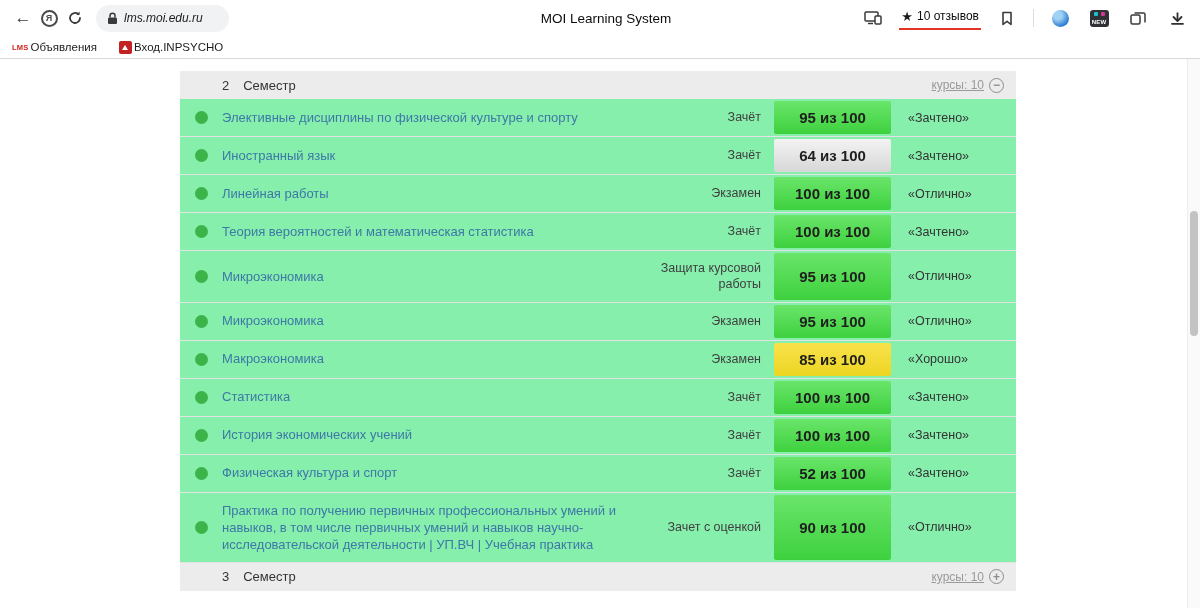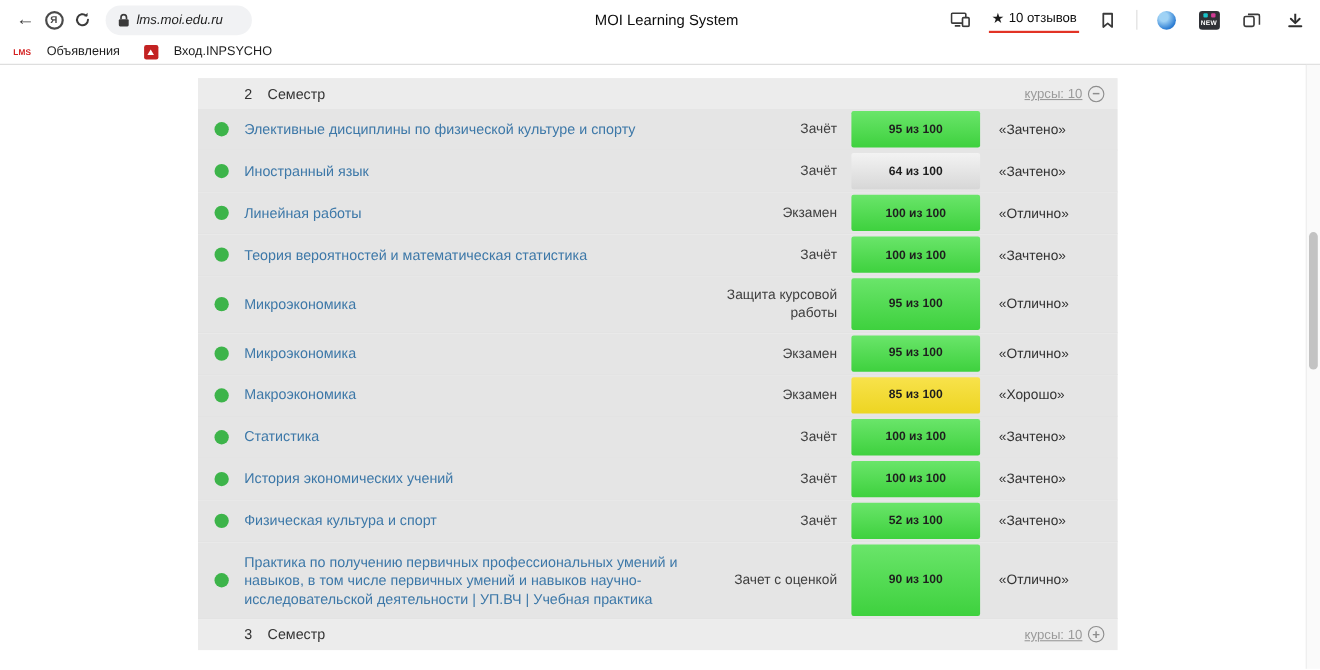--- a/index.html
+++ b/index.html
@@ -31,21 +31,21 @@
   .newbox span { color:#fff; font-size:6px; font-weight:bold; letter-spacing:.2px; padding-bottom:2px; }
   .newbox::before { content:""; position:absolute; top:2px; left:4px; width:4px; height:4px;
                     background:#19c2c8; border-radius:1px; }
   .newbox::after { content:""; position:absolute; top:2px; right:4px; width:4px; height:4px;
                    background:#cf3b94; border-radius:1px; }
 
   
   .bookmarks { height:23px; display:flex; align-items:center; gap:22px; padding:0 12px;
                background:#fff; border-bottom:1px solid #d8d8d8;
                box-shadow:0 1px 2px rgba(0,0,0,.06); }
-  .bm-item { display:flex; align-items:center; gap:14px; font-size:11.5px; color:#1c1c1c; cursor:pointer; }
+  .bm-item { display:flex; align-items:center; gap:2px; font-size:11.5px; color:#1c1c1c; cursor:pointer; }
   .fav-lms { color:#d42020; font-weight:bold; font-size:7.5px; letter-spacing:.2px; }
   .fav-inp { width:13px; height:13px; background:#c32222; border-radius:2px; position:relative; }
   .fav-inp::before { content:""; position:absolute; left:3px; top:4px;
                      border-left:3.5px solid transparent; border-right:3.5px solid transparent;
                      border-bottom:5px solid #fff; }
 
   
   .content { position:relative; height:549px; background:#fff; }
   .grade-table { position:absolute; left:180px; top:12px; width:836px; }
 
@@ -53,31 +53,31 @@
                 padding:0 12px 0 42px; font-size:13px; color:#333; }
   .sem-header .sem-num { margin-right:14px; }
   .kursy { margin-left:auto; display:flex; align-items:center; gap:5px; font-size:12px;
            color:#9a9a9a; cursor:pointer; }
   .kursy .k-text { text-decoration:underline; }
   .circle-btn { width:15px; height:15px; border:1.6px solid #8d8d8d; border-radius:50%;
                 color:#8d8d8d; display:flex; align-items:center; justify-content:center;
                 font-size:12px; line-height:1; font-weight:bold; }
 
   .row { display:flex; align-items:center; min-height:38px; border-bottom:1px solid #e3e3e3;
-         background:#e5e5e5; }
+         background:#86efac; }
   .cell-dot { width:42px; display:flex; justify-content:center; flex:0 0 auto; align-self:stretch;
               align-items:center; }
   .dot { width:13px; height:13px; border-radius:50%; background:#3db44a; }
   .cell-name { width:433px; flex:0 0 auto; padding:9px 18px 9px 0; font-size:13px; line-height:1.32; }
   .cell-name a { color:#3d78a8; text-decoration:none; }
   .cell-type { width:114px; flex:0 0 auto; padding:9px 8px 9px 0; font-size:12.5px; color:#3f3f3f;
                line-height:1.3;text-align:right; }
   .cell-badge { width:127px; flex:0 0 auto; align-self:stretch; padding:2px 5px; display:flex; }
   .badge { flex:1; display:flex; align-items:center; justify-content:center;
-           font-size:11px; font-weight:bold; color:#1e1e1e; border-radius:2px; }
+           font-size:15px; font-weight:bold; color:#1e1e1e; border-radius:2px; }
   .badge.green  { background:linear-gradient(180deg,#6ae56a 0%,#3ed13e 100%); }
   .badge.gray   { background:linear-gradient(180deg,#f3f3f3 0%,#d7d7d7 100%); }
   .badge.yellow { background:linear-gradient(180deg,#f8e24b 0%,#edd522 100%); }
   .cell-grade { flex:1; padding-left:12px; font-size:12.5px; color:#333; }
 
   
   .scroll-track { position:absolute; right:0; top:0; bottom:0; width:13px;
                   background:#fafafa; border-left:1px solid #ededed; }
   .scroll-thumb { position:absolute; right:2px; top:152px; width:8px; height:125px;
                   background:#c3c3c3; border-radius:4px; cursor:pointer; }

